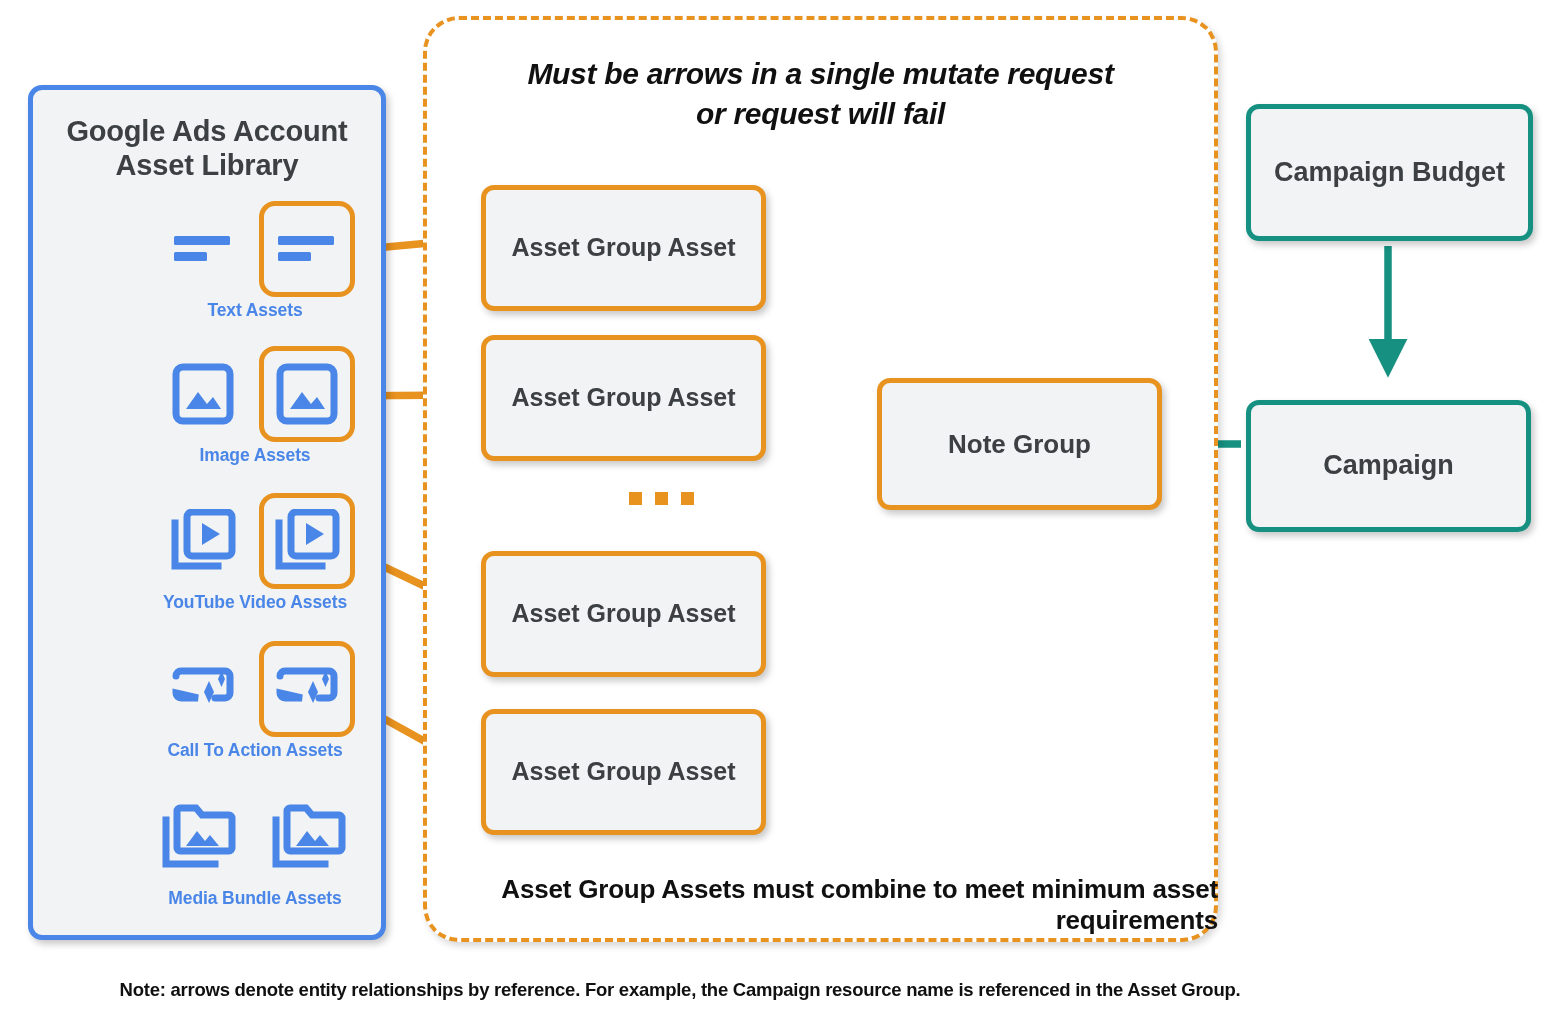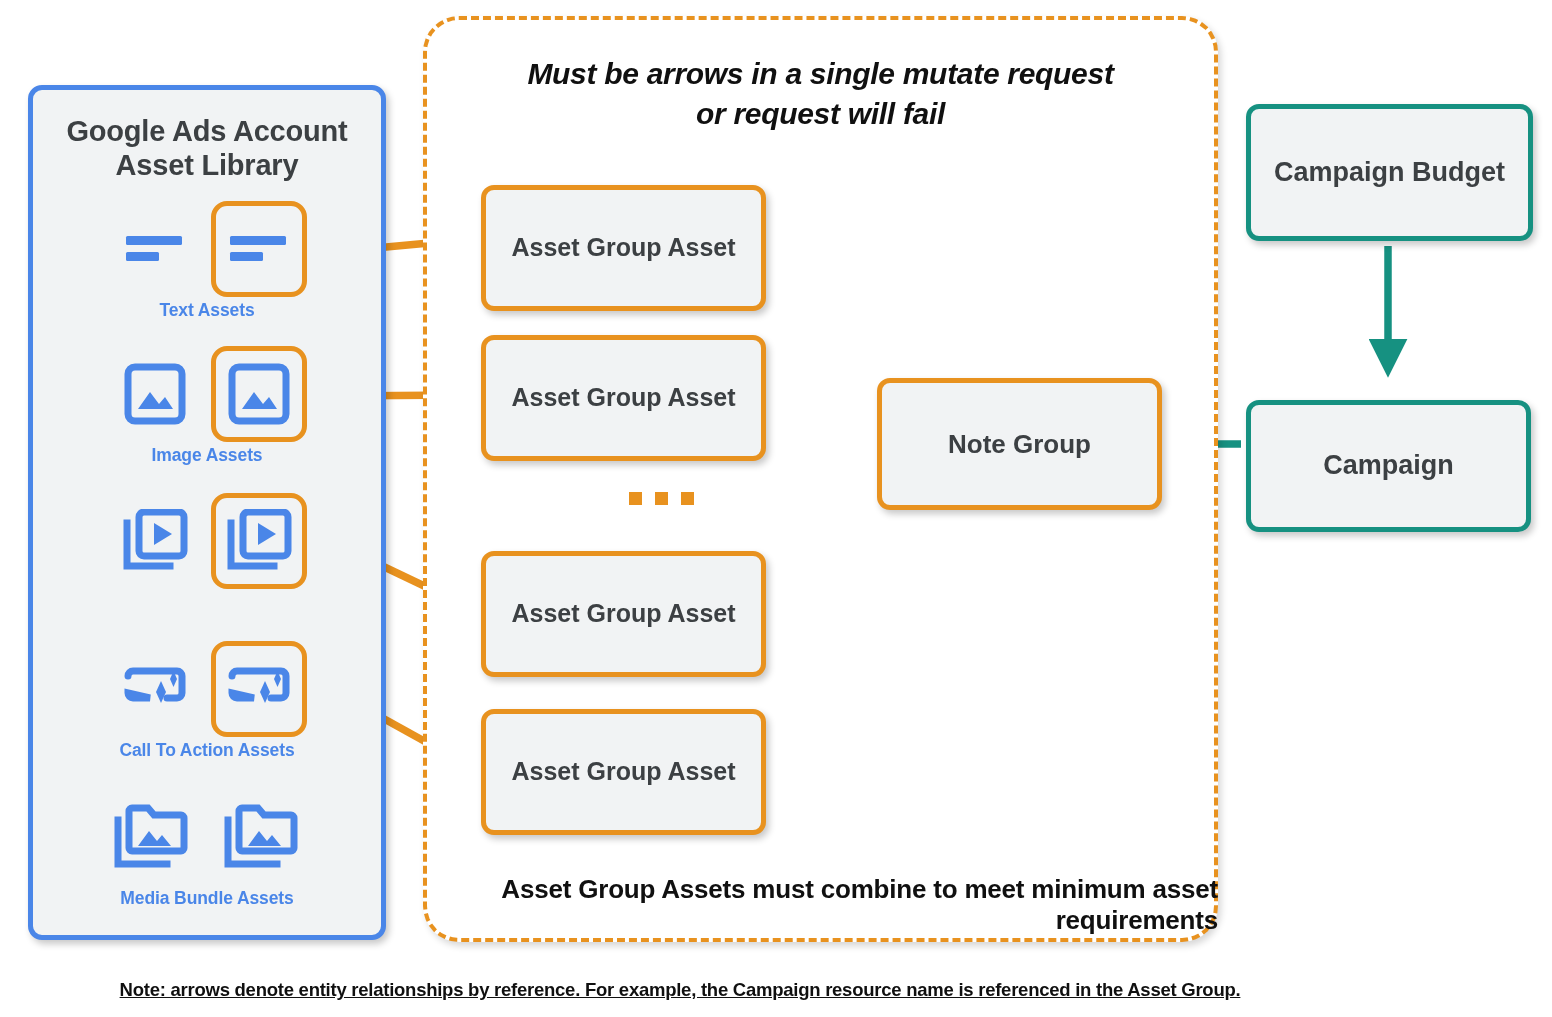--- a/index.html
+++ b/index.html
@@ -16,21 +16,21 @@
     position:absolute;left:28px;top:85px;width:358px;height:855px;
     background:#f1f3f4;border:5px solid #4a86e8;border-radius:14px;
     box-sizing:border-box;
     box-shadow:3px 4px 7px rgba(0,0,0,.22);
   }
   .sidebar-title{
     position:absolute;left:0;top:24px;width:100%;
     text-align:center;font-size:29px;font-weight:700;color:#3c4043;
     line-height:1.18;letter-spacing:-.2px;
   }
-  .asset-row{position:absolute;left:0;width:100%;}
+  .asset-row{position:absolute;left:0;width:100%;padding-left:48px;}
   .asset-icons{
     display:flex;justify-content:center;align-items:center;gap:8px;height:98px;
   }
   .icon-slot{width:96px;height:96px;display:flex;align-items:center;justify-content:center;
              box-sizing:border-box;}
   .icon-slot.hl{border:5px solid #e8921f;border-radius:16px;}
   .asset-label{
     text-align:center;font-size:17.5px;font-weight:700;color:#4a86e8;
     margin-top:2px;letter-spacing:-.1px;
   }
@@ -70,21 +70,21 @@
   .campaign-budget-node{left:1246px;top:104px;width:287px;height:137px;font-size:27px;}
   .campaign-node{left:1246px;top:400px;width:285px;height:132px;font-size:27px;}
 
   
   .ellipsis{position:absolute;left:629px;top:492px;display:flex;gap:13px;}
   .ellipsis i{display:block;width:13px;height:13px;background:#e8921f;}
 
   
   .note{
     position:absolute;left:0;top:979px;width:1360px;text-align:center;
-    font-size:18.5px;font-weight:700;color:#101010;letter-spacing:-.25px;text-decoration:underline;
+    font-size:18.5px;font-weight:700;color:#101010;letter-spacing:-.25px;
   }
 </style>
 </head>
 <body>
 
 <div id="stage">
 
   <svg id="wires" viewBox="0 0 1552 1017">
     <defs>
       <marker id="ar-o" markerWidth="5.2" markerHeight="5.2" refX="3.9" refY="2.6" orient="auto">
@@ -166,20 +166,21 @@
           </svg>
         </div>
         <div class="icon-slot hl">
           <svg width="66" height="64" viewBox="0 0 66 64">
             <path d="M5 14 L5 57 L48 57" fill="none" stroke="#4a86e8" stroke-width="7" stroke-linecap="square"></path>
             <rect x="17" y="3" width="45" height="44" rx="5" fill="none" stroke="#4a86e8" stroke-width="7"></rect>
             <path d="M32 14 L50 25 L32 36 Z" fill="#4a86e8"></path>
           </svg>
         </div>
       </div>
+      <div class="asset-label">YouTube Video  Assets</div>
     </div>
 
     <div class="asset-row" style="top:550px;">
       <div class="asset-icons">
         <div class="icon-slot">
           <svg width="70" height="54" viewBox="0 0 70 54">
             <path d="M8 14 a5 5 0 0 1 5-5 h44 a5 5 0 0 1 5 5 v17 a5 5 0 0 1 -5 5 h-10 M30 36 h-17 a5 5 0 0 1 -5 -5 z" fill="none" stroke="#4a86e8" stroke-width="7" stroke-linecap="round"></path>
             <path d="M36 30 l5-11 l5 11 l-5 11 z" fill="#4a86e8"></path>
             <path d="M50 17 l3.5-8 l3.5 8 l-3.5 8 z" fill="#4a86e8"></path>
           </svg>

